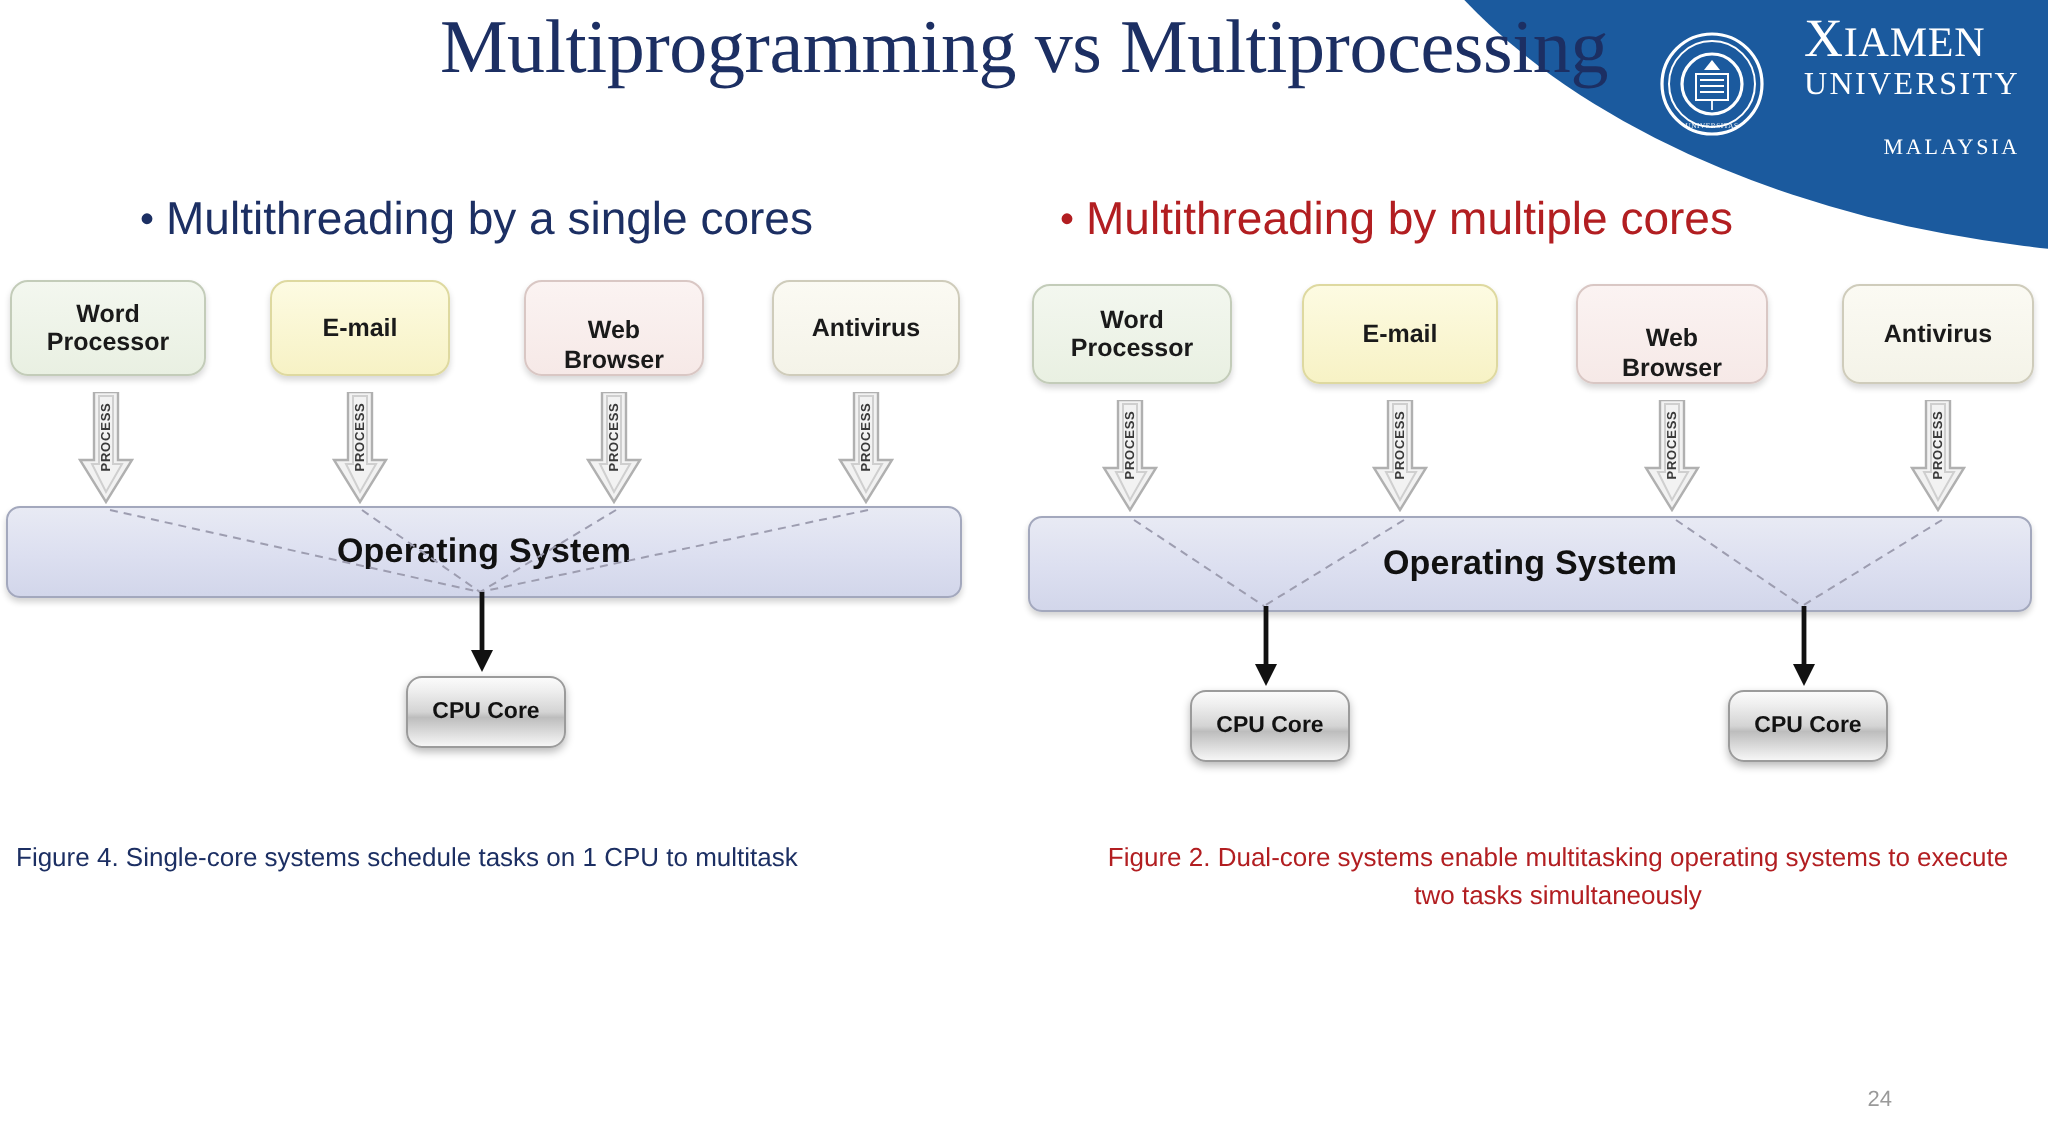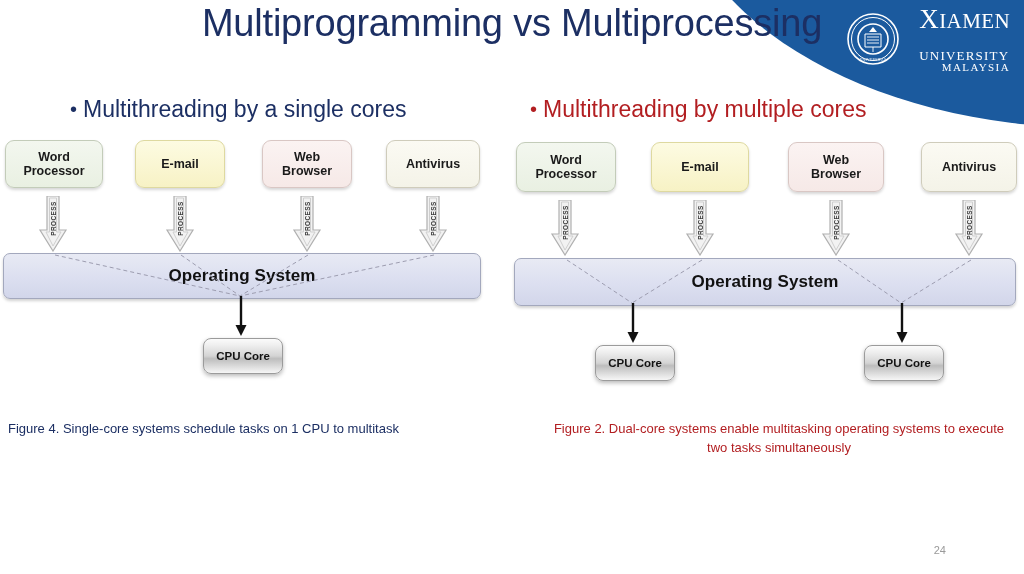--- a/index.html
+++ b/index.html
@@ -18,28 +18,28 @@
     overflow:hidden;
   }
   .brand{
     position:absolute;top:4px;right:14px;display:flex;align-items:center;gap:20px;z-index:6;justify-content:flex-end;
   }
   .seal{width:52px;height:52px;border-radius:50%;position:relative;flex:0 0 auto;}
   .seal svg{display:block;}
   .brand-txt{color:#ffffff;line-height:1.0;text-align:left;padding-top:2px;}
   .brand-xiamen{font-family:"Liberation Serif",serif;font-size:21px;letter-spacing:.4px;font-weight:400;}
   .brand-xiamen .big{font-size:27px;}
-  .brand-univ{font-family:"Liberation Serif",serif;font-size:13px;letter-spacing:1.2px;margin-top:16px;}
-  .brand-mys{font-family:"Liberation Serif",serif;font-size:11px;letter-spacing:1.4px;margin-top:0;text-align:right;}
+  .brand-univ{font-family:"Liberation Serif",serif;font-size:16px;letter-spacing:1.2px;margin-top:2px;}
+  .brand-mys{font-family:"Liberation Serif",serif;font-size:11px;letter-spacing:1.4px;margin-top:18px;text-align:right;}
 
   
   .title{
     position:absolute;left:0;right:0;top:2px;text-align:center;
     font-size:38px;color:#1C2F63;font-weight:400;letter-spacing:-.2px;
-    z-index:7;
+    z-index:7;font-family:Liberation Serif, serif;
   }
   .bullets{position:absolute;top:96px;left:0;width:1024px;height:34px;z-index:5;}
   .bullet{position:absolute;font-size:23px;font-weight:400;white-space:nowrap;}
   .bullet .dot{font-size:20px;vertical-align:1px;margin-right:6px;}
   .b-left{left:70px;color:#1C2F63;}
   .b-right{left:530px;color:#B21E21;}
 
   
   .diagram{position:absolute;}
   .dia-left{left:0px;top:138px;width:490px;height:260px;}
@@ -47,21 +47,21 @@
 
   
   .appbox{
     position:absolute;border:1px solid #b9b9b0;border-radius:9px;
     display:flex;align-items:center;justify-content:center;text-align:center;
     font-size:12.5px;font-weight:bold;color:#1a1a1a;line-height:1.16;
     box-shadow:0 2px 3px rgba(0,0,0,.16);
   }
   .app-green{background:linear-gradient(180deg,#f3f7ef 0%,#e9f0e2 100%);border-color:#c3ccb9;}
   .app-yellow{background:linear-gradient(180deg,#fdfbe2 0%,#f7f2c5 100%);border-color:#ded9a0;}
-  .app-pink{background:linear-gradient(180deg,#fbf3f2 0%,#f6e9e7 100%);border-color:#d9c7c4;}
+  .app-pink{background:linear-gradient(180deg,#fbf3f2 0%,#f6e9e7 100%);border-color:#d9c7c4;align-items:flex-end;}
   .app-cream{background:linear-gradient(180deg,#fbfaf3 0%,#f4f3e8 100%);border-color:#cfccbb;}
 
   
   .proc{position:absolute;width:30px;height:56px;}
   .proc svg{display:block;width:30px;height:56px;}
   .proc .plabel{
     position:absolute;left:0;top:0;width:30px;height:44px;
     display:flex;align-items:center;justify-content:center;
     font-size:6.5px;font-weight:bold;letter-spacing:.4px;color:#3a3a3a;
   }

